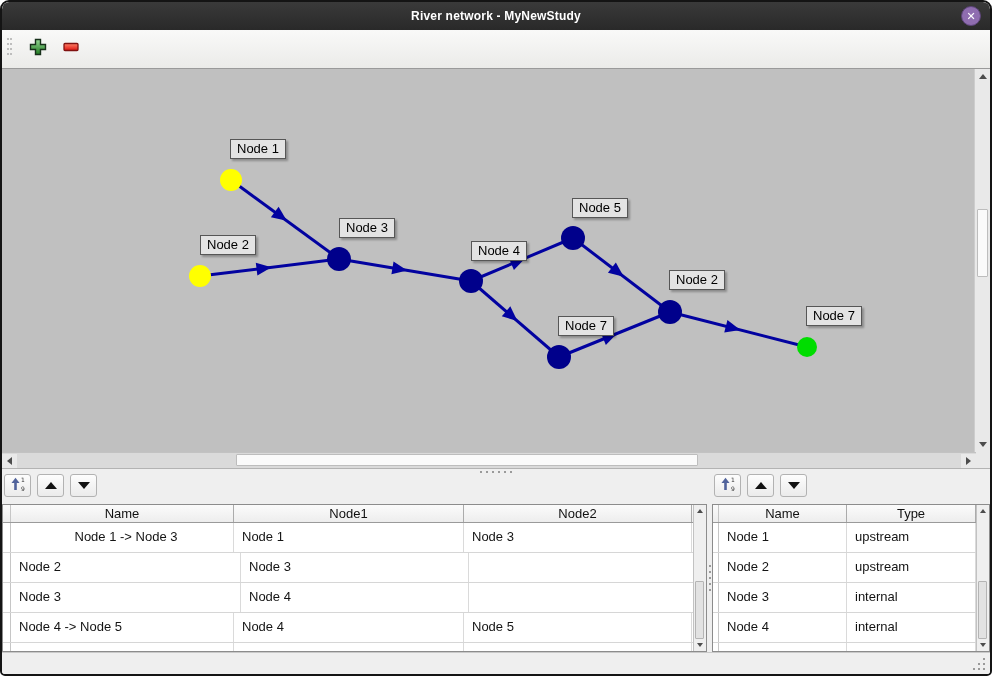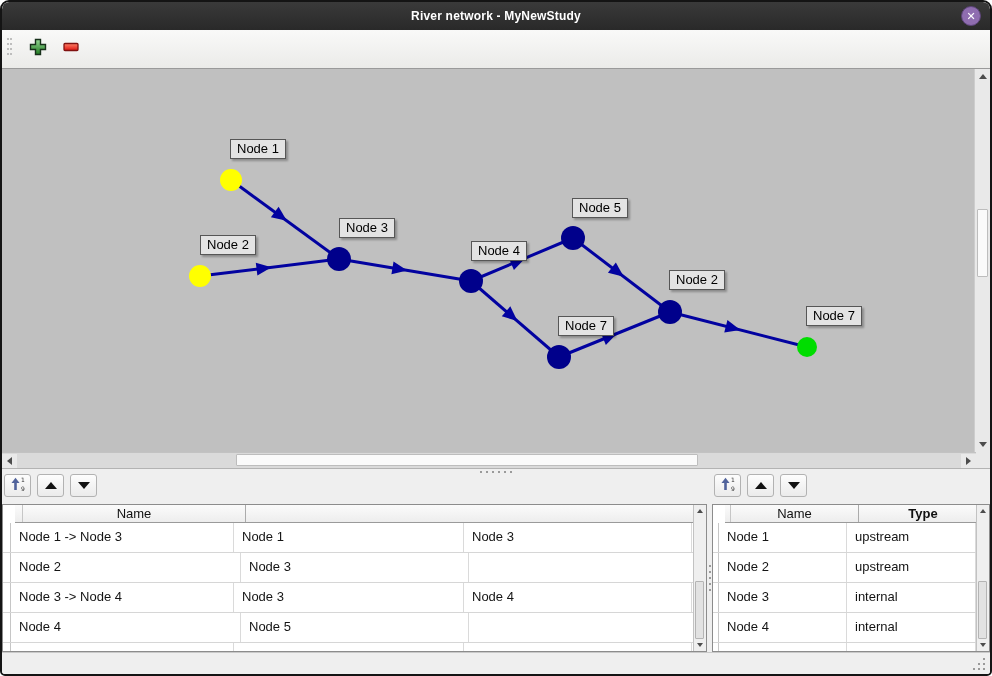--- a/index.html
+++ b/index.html
@@ -73,21 +73,21 @@
     display:flex; align-items:center; justify-content:center; cursor:pointer; }
   .small-btn .tri-up, .small-btn .tri-down { border-left-width:6px; border-right-width:6px; }
   .small-btn .tri-up { border-bottom:7px solid #121212; }
   .small-btn .tri-down { border-top:7px solid #121212; }
   
   .dtable { position:absolute; top:502px; height:148px; background:#ffffff;
     border:1px solid #8c8c8c; overflow:hidden; }
   .dtable-left { left:0; width:705px; }
   .dtable-right { left:710px; width:278px; }
   .thead { display:flex; height:18px; background:linear-gradient(#fbfbfb,#ededed);
-    border-bottom:1px solid #9a9a9a;margin-left:12px; }
+    border-bottom:1px solid #9a9a9a; }
   .th { font-size:13px; color:#111; text-align:center; line-height:17px;
     border-right:1px solid #ababab; overflow:hidden; }
   .trow { display:flex; height:30px; border-bottom:1px solid #d6d6d6; background:#fff; }
   .td { font-size:13px; color:#141414; line-height:28px; padding-left:8px;
     border-right:1px solid #dadada; white-space:nowrap; overflow:hidden; }
   .stub { border-right:1px solid #c6c6c6; }
   .tvscroll { position:absolute; top:0; right:0; width:13px; height:100%;
     background:#efefef; border-left:1px solid #c2c2c2; }
   
   .statusbar { position:absolute; left:0; top:650px; width:988px; height:22px;
@@ -257,41 +257,43 @@
       </div>
     <div class="small-btn">
         <span class="tri tri-down"></span>
       </div>
   </div>
 
   <div class="dtable dtable-left">
     <div class="thead" id="lt-head">
         <div class="th stub" style="width: 8px;"></div>
         <div class="th" style="width: 223px;">Name</div>
+        <div class="th" style="width: 230px;">Node1</div>
+        <div class="th" style="width: 228px;">Node2</div>
       </div>
     <div id="lt-body">
         <div class="trow">
           <div class="td stub" style="width: 8px; padding: 0px;"></div>
-          <div class="td" style="width: 223px;">Node 1 -&gt; Node 3</div>
+          <div class="td" style="width: 223px; text-align: center;">Node 1 -&gt; Node 3</div>
           <div class="td" style="width: 230px;">Node 1</div>
           <div class="td" style="width: 228px;">Node 3</div>
         </div>
         <div class="trow">
           <div class="td stub" style="width: 8px; padding: 0px;"></div>
           <div class="td" style="width: 230px;">Node 2</div>
           <div class="td" style="width: 228px;">Node 3</div>
         </div>
         <div class="trow">
           <div class="td stub" style="width: 8px; padding: 0px;"></div>
-          <div class="td" style="width: 223px;">Node 3 -&gt; Node 4</div>
           <div class="td" style="width: 230px;">Node 3</div>
           <div class="td" style="width: 228px;">Node 4</div>
         </div>
         <div class="trow">
           <div class="td stub" style="width: 8px; padding: 0px;"></div>
+          <div class="td" style="width: 223px;">Node 4 -&gt; Node 5</div>
           <div class="td" style="width: 230px;">Node 4</div>
           <div class="td" style="width: 228px;">Node 5</div>
         </div>
         <div class="trow">
           <div class="td stub" style="width: 8px; padding: 0px;"></div>
           <div class="td" style="width: 223px;"></div>
           <div class="td" style="width: 230px;"></div>
           <div class="td" style="width: 228px;"></div>
         </div>
       </div>
@@ -313,21 +315,21 @@
         <i></i>
         <i></i>
         <i></i>
       </span>
   </div>
 
   <div class="dtable dtable-right">
     <div class="thead" id="rt-head">
         <div class="th stub" style="width: 6px;"></div>
         <div class="th" style="width: 128px;">Name</div>
-        <div class="th" style="width: 129px; font-weight: bold;">Type</div>
+        <div class="th" style="width: 129px;">Type</div>
       </div>
     <div id="rt-body">
         <div class="trow">
           <div class="td stub" style="width: 6px; padding: 0px;"></div>
           <div class="td" style="width: 128px;">Node 1</div>
           <div class="td" style="width: 129px;">upstream</div>
         </div>
         <div class="trow">
           <div class="td stub" style="width: 6px; padding: 0px;"></div>
           <div class="td" style="width: 128px;">Node 2</div>

